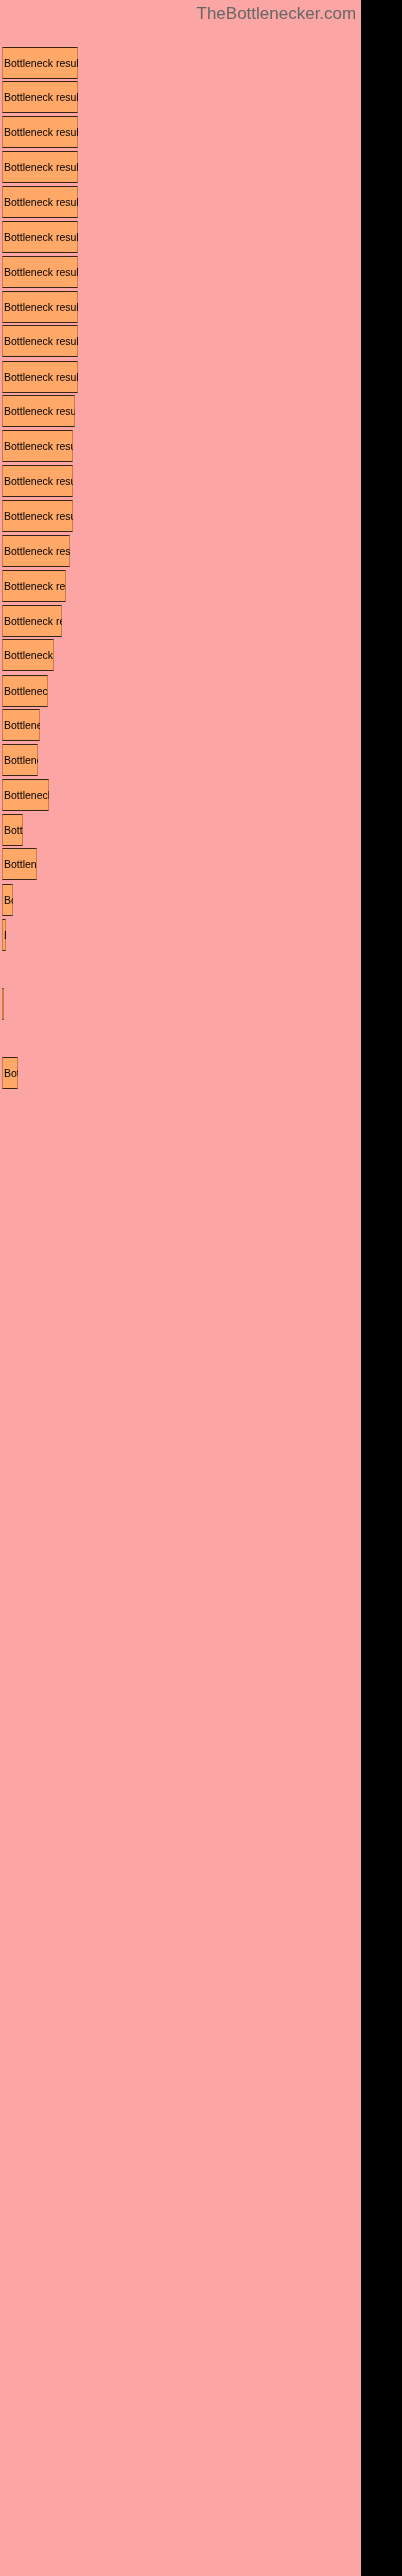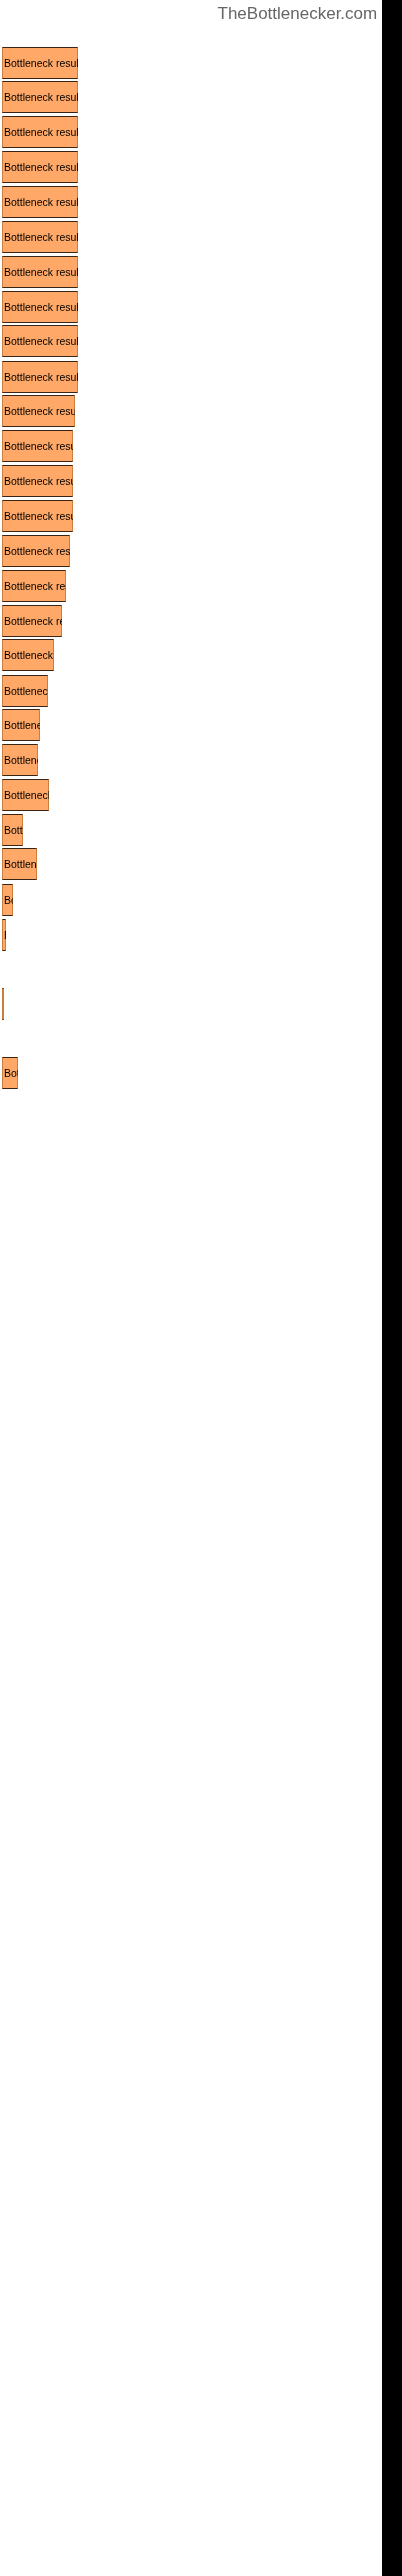--- a/index.html
+++ b/index.html
@@ -2,25 +2,26 @@
 <html style="font-size:13px"><head>
 <meta charset="utf-8">
 <style>
   html, body {
     margin: 0;
     padding: 0;
     background: #000000;
   }
   #page {
     position: relative;
-    width: 382px;
+    width: 353px;
     height: 2576px;
-    background: #ffffff;
+    background: #fca5a5;
     overflow: hidden;
     font-family: "Liberation Sans", sans-serif;
+    padding-left: 8px;
   }
   #site-title {
     position: absolute;
     top: 3.2px;
     right: 4.8px;
     color: #666666;
     font-family: "Liberation Sans", sans-serif;
     font-size: 17px;
     line-height: 21px;
     letter-spacing: 0px;

